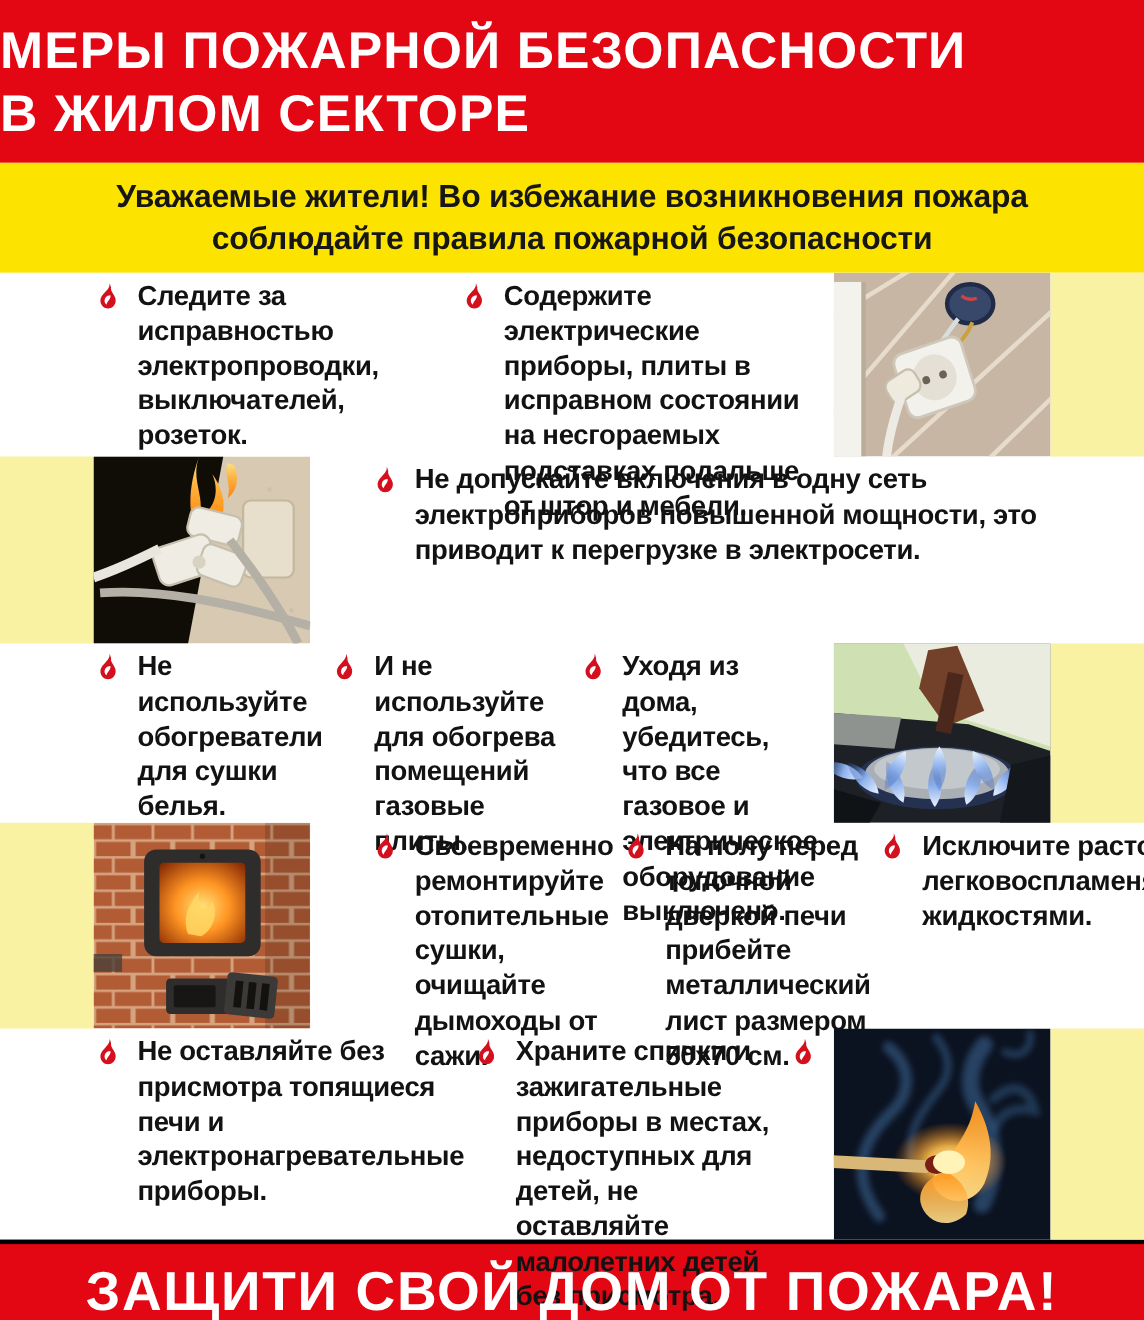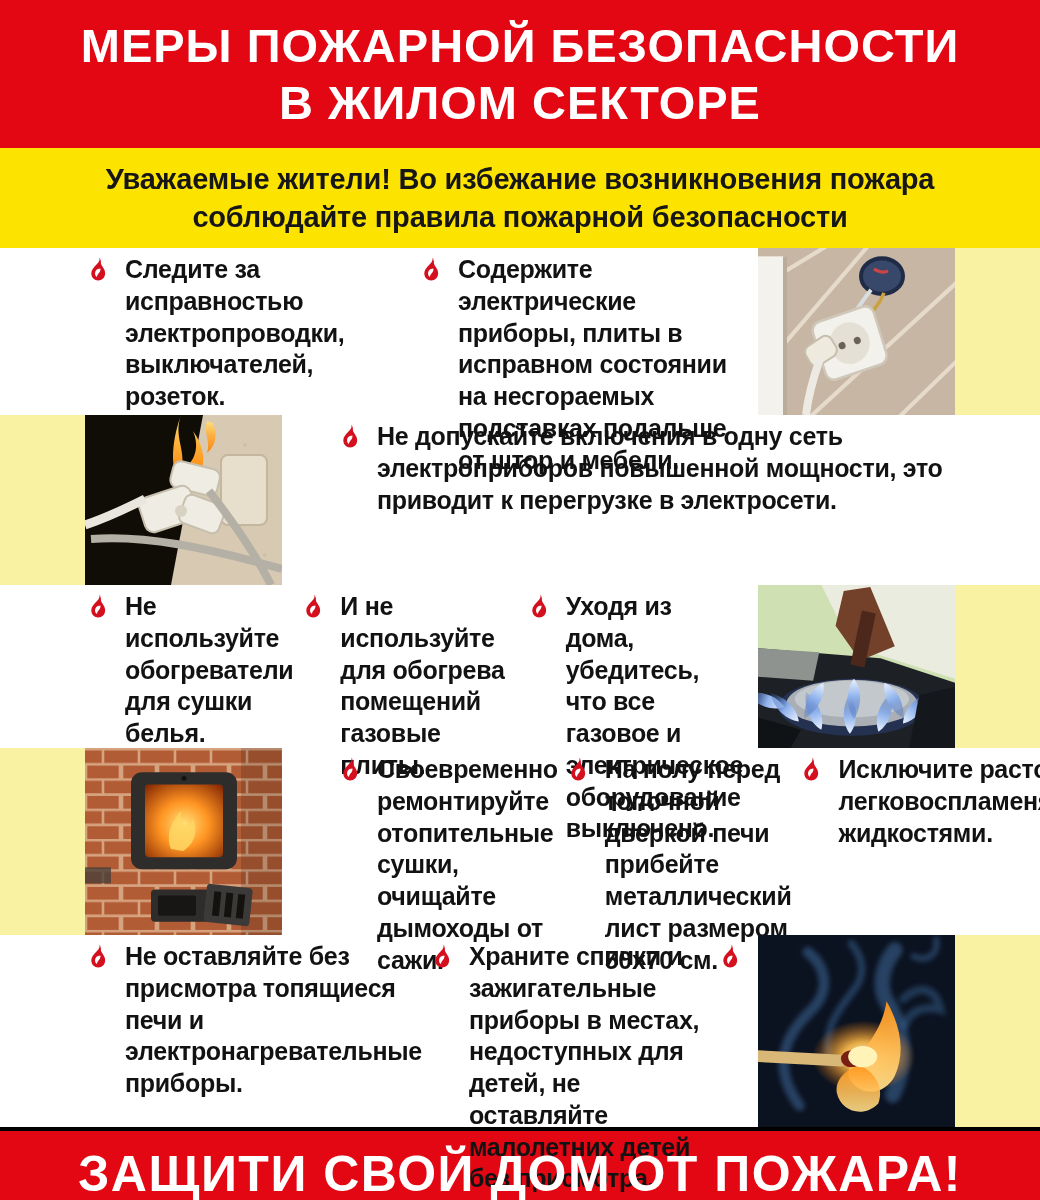--- a/index.html
+++ b/index.html
@@ -3,21 +3,21 @@
 <meta charset="utf-8">
 <style>
   html,body{margin:0;padding:0;background:#666;}
   *{box-sizing:border-box;}
   .poster{
     position:relative;width:1040px;height:1200px;margin:0 auto;background:#ffffff;
     font-family:"Liberation Sans",sans-serif;font-weight:bold;overflow:hidden;
   }
   
   .hdr{height:148px;background:#e30613;color:#fff;display:flex;flex-direction:column;
-       justify-content:center;align-items:center;}
+       justify-content:center;align-items:flex-start;}
   .hdr-line{font-size:47px;font-weight:bold;letter-spacing:1px;line-height:1.22;white-space:nowrap;}
   
   .subhdr{height:100px;background:#fde300;color:#161616;display:flex;flex-direction:column;
           justify-content:center;align-items:center;}
   .subhdr-line{font-size:29px;line-height:1.32;white-space:nowrap;letter-spacing:-0.2px;}
   
   .row{display:flex;align-items:stretch;background:#fff;}
   .s1{height:167px}.s2{height:170px}.s3{height:163px}.s4{height:187px}.s5{height:192px}
   .rules{flex:1;display:flex;flex-direction:row;justify-content:center;gap:7px;
          list-style:none;margin:0;padding:6px 14px 6px 85px;}

